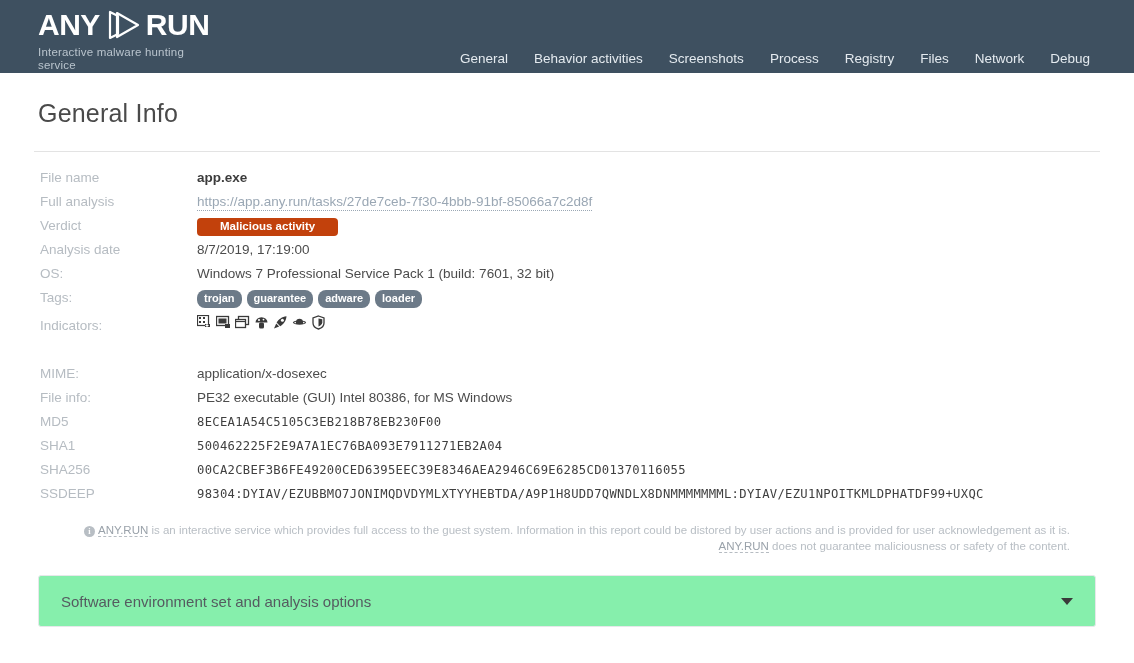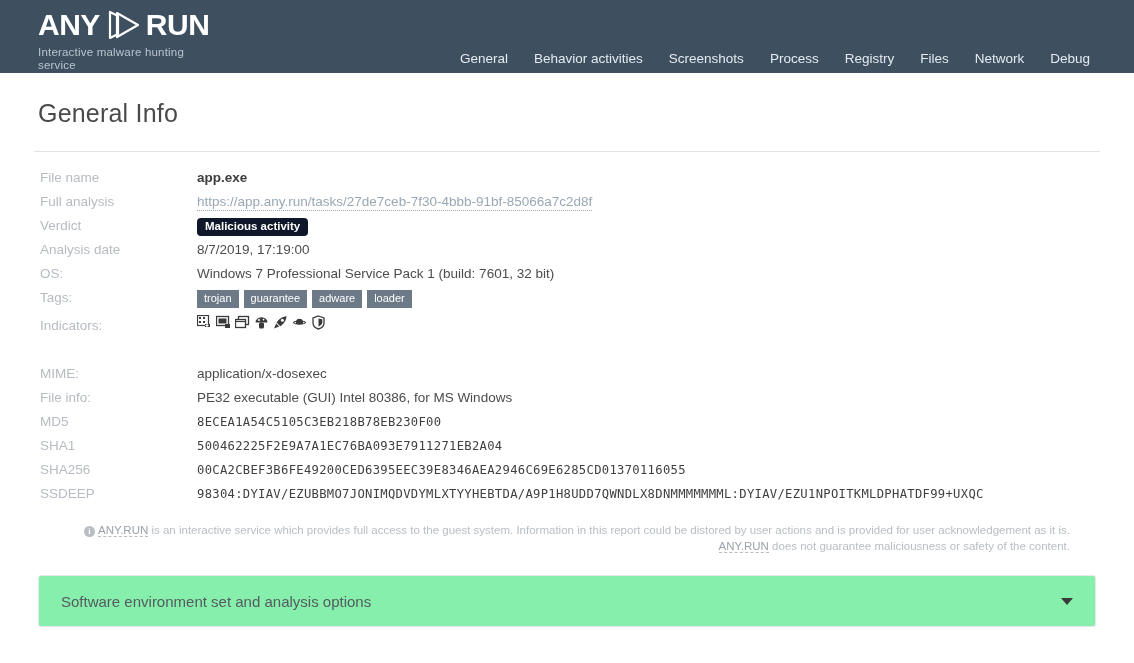--- a/index.html
+++ b/index.html
@@ -118,37 +118,37 @@
     border-bottom: 1px dotted #9aa7b4;
     padding-bottom: 1px;
     cursor: pointer;
     font-size: 13.5px;
   }
   .gap-row { height: 24px; }
 
   
   .badge-verdict {
     display: inline-block;
-    background: #0f172a;
+    background: #c2410c;
     color: #ffffff;
     font-size: 11.5px;
     font-weight: 700;
-    padding: 2px 8px 3px;
+    padding: 2px 23px 3px;
     border-radius: 4px;
     line-height: 13px;
   }
   .tag-list { display: flex; gap: 5px; align-items: center; }
   .tag {
     display: inline-block;
     background: #6c7a88;
     color: #ffffff;
     font-size: 11px;
-    font-weight: 400;
+    font-weight: 700;
     padding: 2px 7px 3px;
-    border-radius: 0;
+    border-radius: 8px;
     line-height: 13px;
     cursor: pointer;
   }
 
   
   .indicator-list {
     display: flex;
     gap: 4px;
     align-items: center;
     height: 24px;

